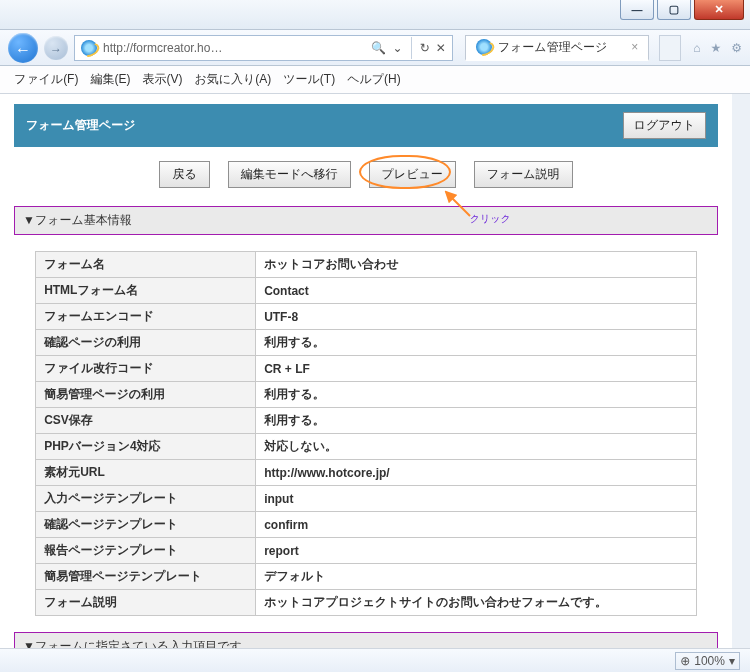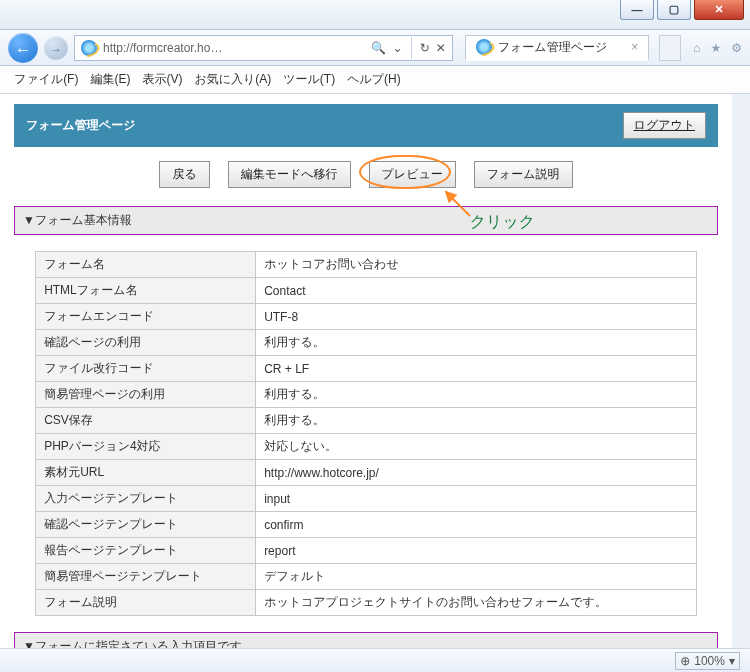--- a/index.html
+++ b/index.html
@@ -24,33 +24,33 @@
 .tab-blank { width:22px; height:26px; border:1px solid #c7d1de; background:#eef3f9; margin-left:4px; }
 .navicons { display:flex; gap:10px; color:#8fa2b8; font-size:14px; margin-left:6px; }
 
 .menubar { height:28px; border-bottom:1px solid #cfd6df; display:flex; align-items:center; gap:12px; padding:0 14px; color:#333; background:#fdfdfe; }
 
 
 .content { position:relative; height:calc(672px - 30px - 36px - 28px - 24px); padding:10px 14px 0; overflow:auto; border-right:18px solid #ecf1f7; }
 .content::-webkit-scrollbar{display:none;}
 
 .header { background:#3c8cb0; color:#fff; padding:8px 12px; display:flex; align-items:center; font-weight:bold; font-size:14px; }
-.logout { margin-left:auto;text-decoration:underline; }
+.logout { margin-left:auto; }
 .btn { background:linear-gradient(#fcfcfc,#e3e3e3); border:1px solid #909090; padding:4px 12px; color:#222; cursor:pointer; }
 .btn.logout{ padding:4px 10px; }
 
 .btnrow { display:flex; justify-content:center; gap:18px; padding:14px 0 10px; position:relative; }
 .highlight { position:absolute; border:2.5px solid #ff8a2a; border-radius:50%/55%; width:92px; height:34px; pointer-events:none; }
-.annot { position:absolute; color:#15803d; font-size:16px; pointer-events:none;font-family:Liberation Serif, serif; }
+.annot { position:absolute; color:#6d28d9; font-size:10px; pointer-events:none;font-family:Liberation Serif, serif; }
 .arrow-svg { position:absolute; pointer-events:none; }
 
 .section { background:#eaeaea; border:1px solid #a21caf; padding:5px 8px; font-weight:normal; color:#333; margin-top:8px; }
 
 table.info { width:94%; margin:16px auto; border-collapse:collapse; }
-table.info th, table.info td { border:1px solid #c8c8c8; padding:4px 8px; text-align:left; font-weight:normal; color:#333; }
+table.info th, table.info td { border:1px solid #c8c8c8; padding:4px 8px; text-align:left; font-weight:bold; color:#333; }
 table.info th { background:#f3f3f3; width:220px; }
 
 .statusbar { height:24px; border-top:1px solid #cfd6df; background:linear-gradient(#f7fafe,#e8eff8); display:flex; justify-content:flex-end; align-items:center; gap:8px; padding:0 10px; color:#555; }
 .zoombox{border:1px solid #adbdd1; padding:1px 4px; display:flex; align-items:center; gap:4px;}
 </style>
 </head>
 <body>
 
 <div class="titlebar">
   <div class="winbtn">—</div>

